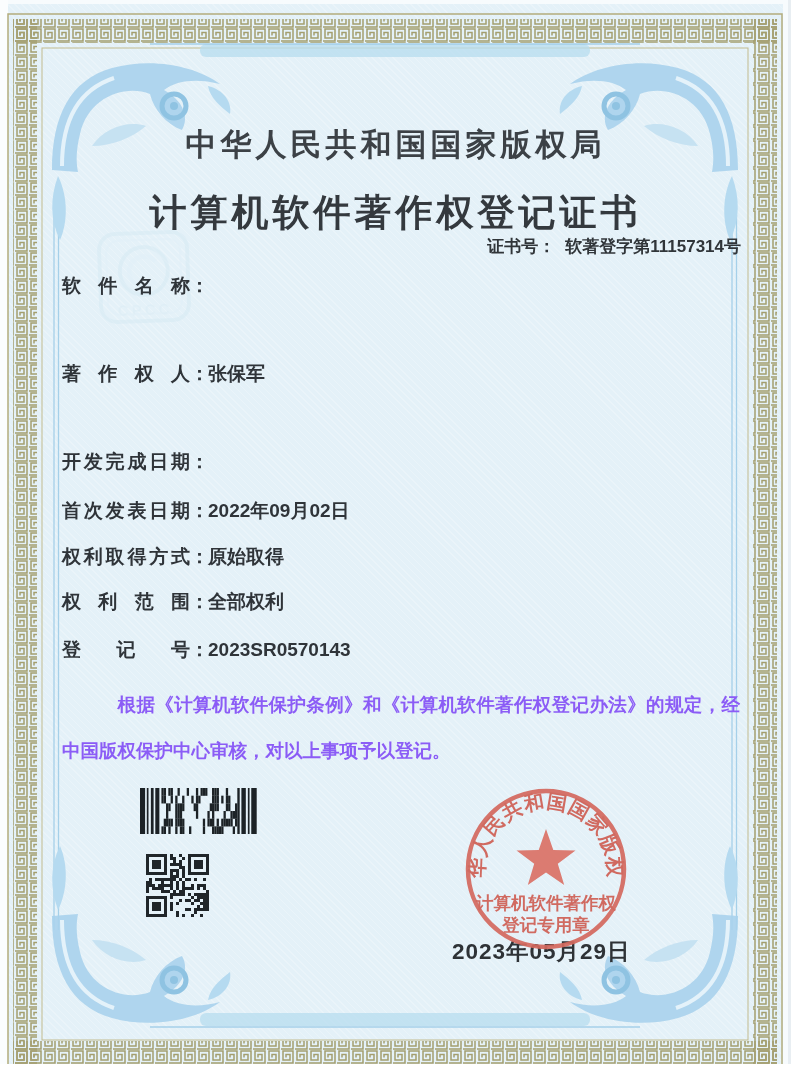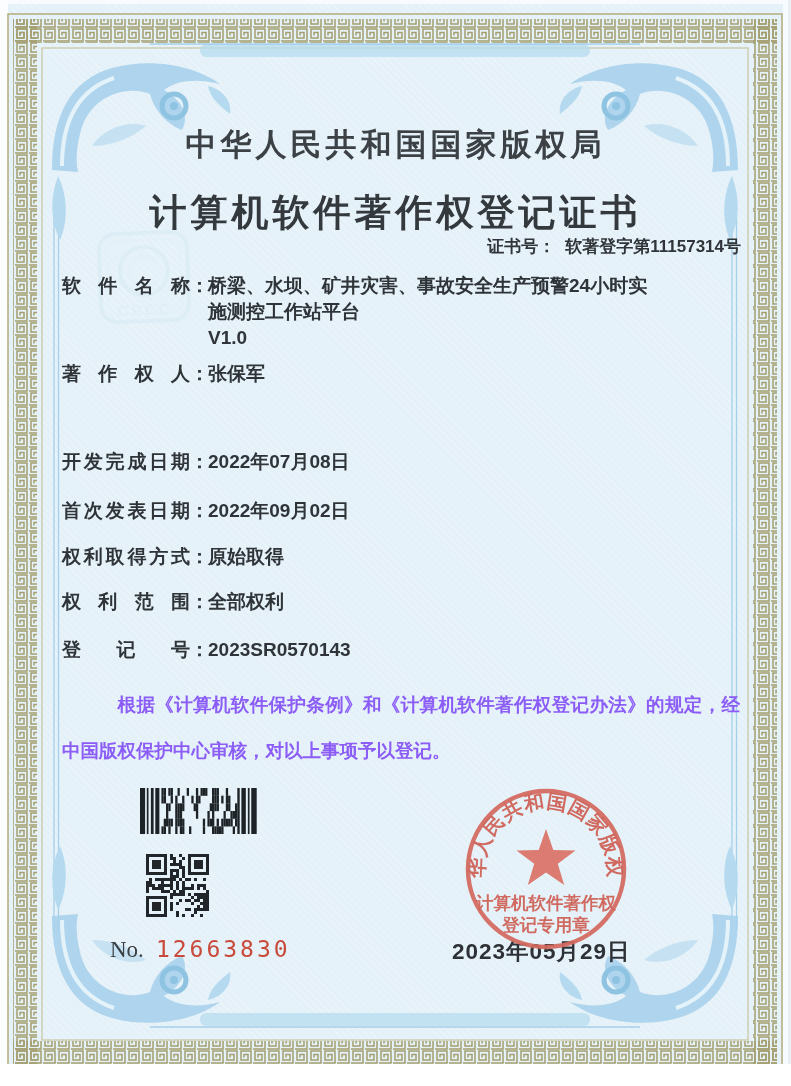--- a/index.html
+++ b/index.html
@@ -113,23 +113,20 @@
     </div>
 
     <div class="field f-name">
       <span class="jchars">
           <span>软</span>
           <span>件</span>
           <span>名</span>
           <span>称</span>
         </span>
         <span class="colon">：</span>
-      <span class="fvalue">桥梁、水坝、矿井灾害、事故安全生产预警24小时实
-施测控工作站平台
-V1.0</span>
     </div>
     <div class="field f-owner">
       <span class="jchars">
           <span>著</span>
           <span>作</span>
           <span>权</span>
           <span>人</span>
         </span>
         <span class="colon">：</span>
       <span class="fvalue">张保军</span>
@@ -137,21 +134,20 @@
     <div class="field f-dev">
       <span class="jchars">
           <span>开</span>
           <span>发</span>
           <span>完</span>
           <span>成</span>
           <span>日</span>
           <span>期</span>
         </span>
         <span class="colon">：</span>
-      <span class="fvalue">2022年07月08日</span>
     </div>
     <div class="field f-pub">
       <span class="jchars">
           <span>首</span>
           <span>次</span>
           <span>发</span>
           <span>表</span>
           <span>日</span>
           <span>期</span>
         </span>
@@ -514,23 +510,20 @@
           <rect x="60" y="36" width="3" height="3" fill="#20262a"></rect>
           <rect x="60" y="39" width="3" height="3" fill="#20262a"></rect>
           <rect x="60" y="42" width="3" height="3" fill="#20262a"></rect>
           <rect x="60" y="45" width="3" height="3" fill="#20262a"></rect>
           <rect x="60" y="48" width="3" height="3" fill="#20262a"></rect>
           <rect x="60" y="51" width="3" height="3" fill="#20262a"></rect>
           <rect x="60" y="54" width="3" height="3" fill="#20262a"></rect>
         </g>
     </svg>
 
-    <div class="serial">
-      <span class="no">No.</span><span class="num">12663830</span>
-    </div>
 
     <div class="issue-date">2023年05月29日</div>
   </div>
 
   <svg class="overlay seal-wrap" viewBox="0 0 791 1086">
     <g opacity="0.92">
       <circle cx="546" cy="869" r="78" fill="none" stroke="#d4695e" stroke-width="4.5"></circle>
       <polygon fill="#db7166" points="546,829 553.3,850 575.5,850.4 557.8,863.8 564.2,885.1 546,872.4 527.8,885.1 534.2,863.8 516.5,850.4 538.7,850"></polygon>
       <path id="sealArc" d="M 486,886 A 62,62 0 1 1 606,886" fill="none"></path>
       <text font-size="20" font-weight="bold" fill="#cf5f54" letter-spacing="1" font-family="Liberation Sans, DejaVu Sans, sans-serif">

